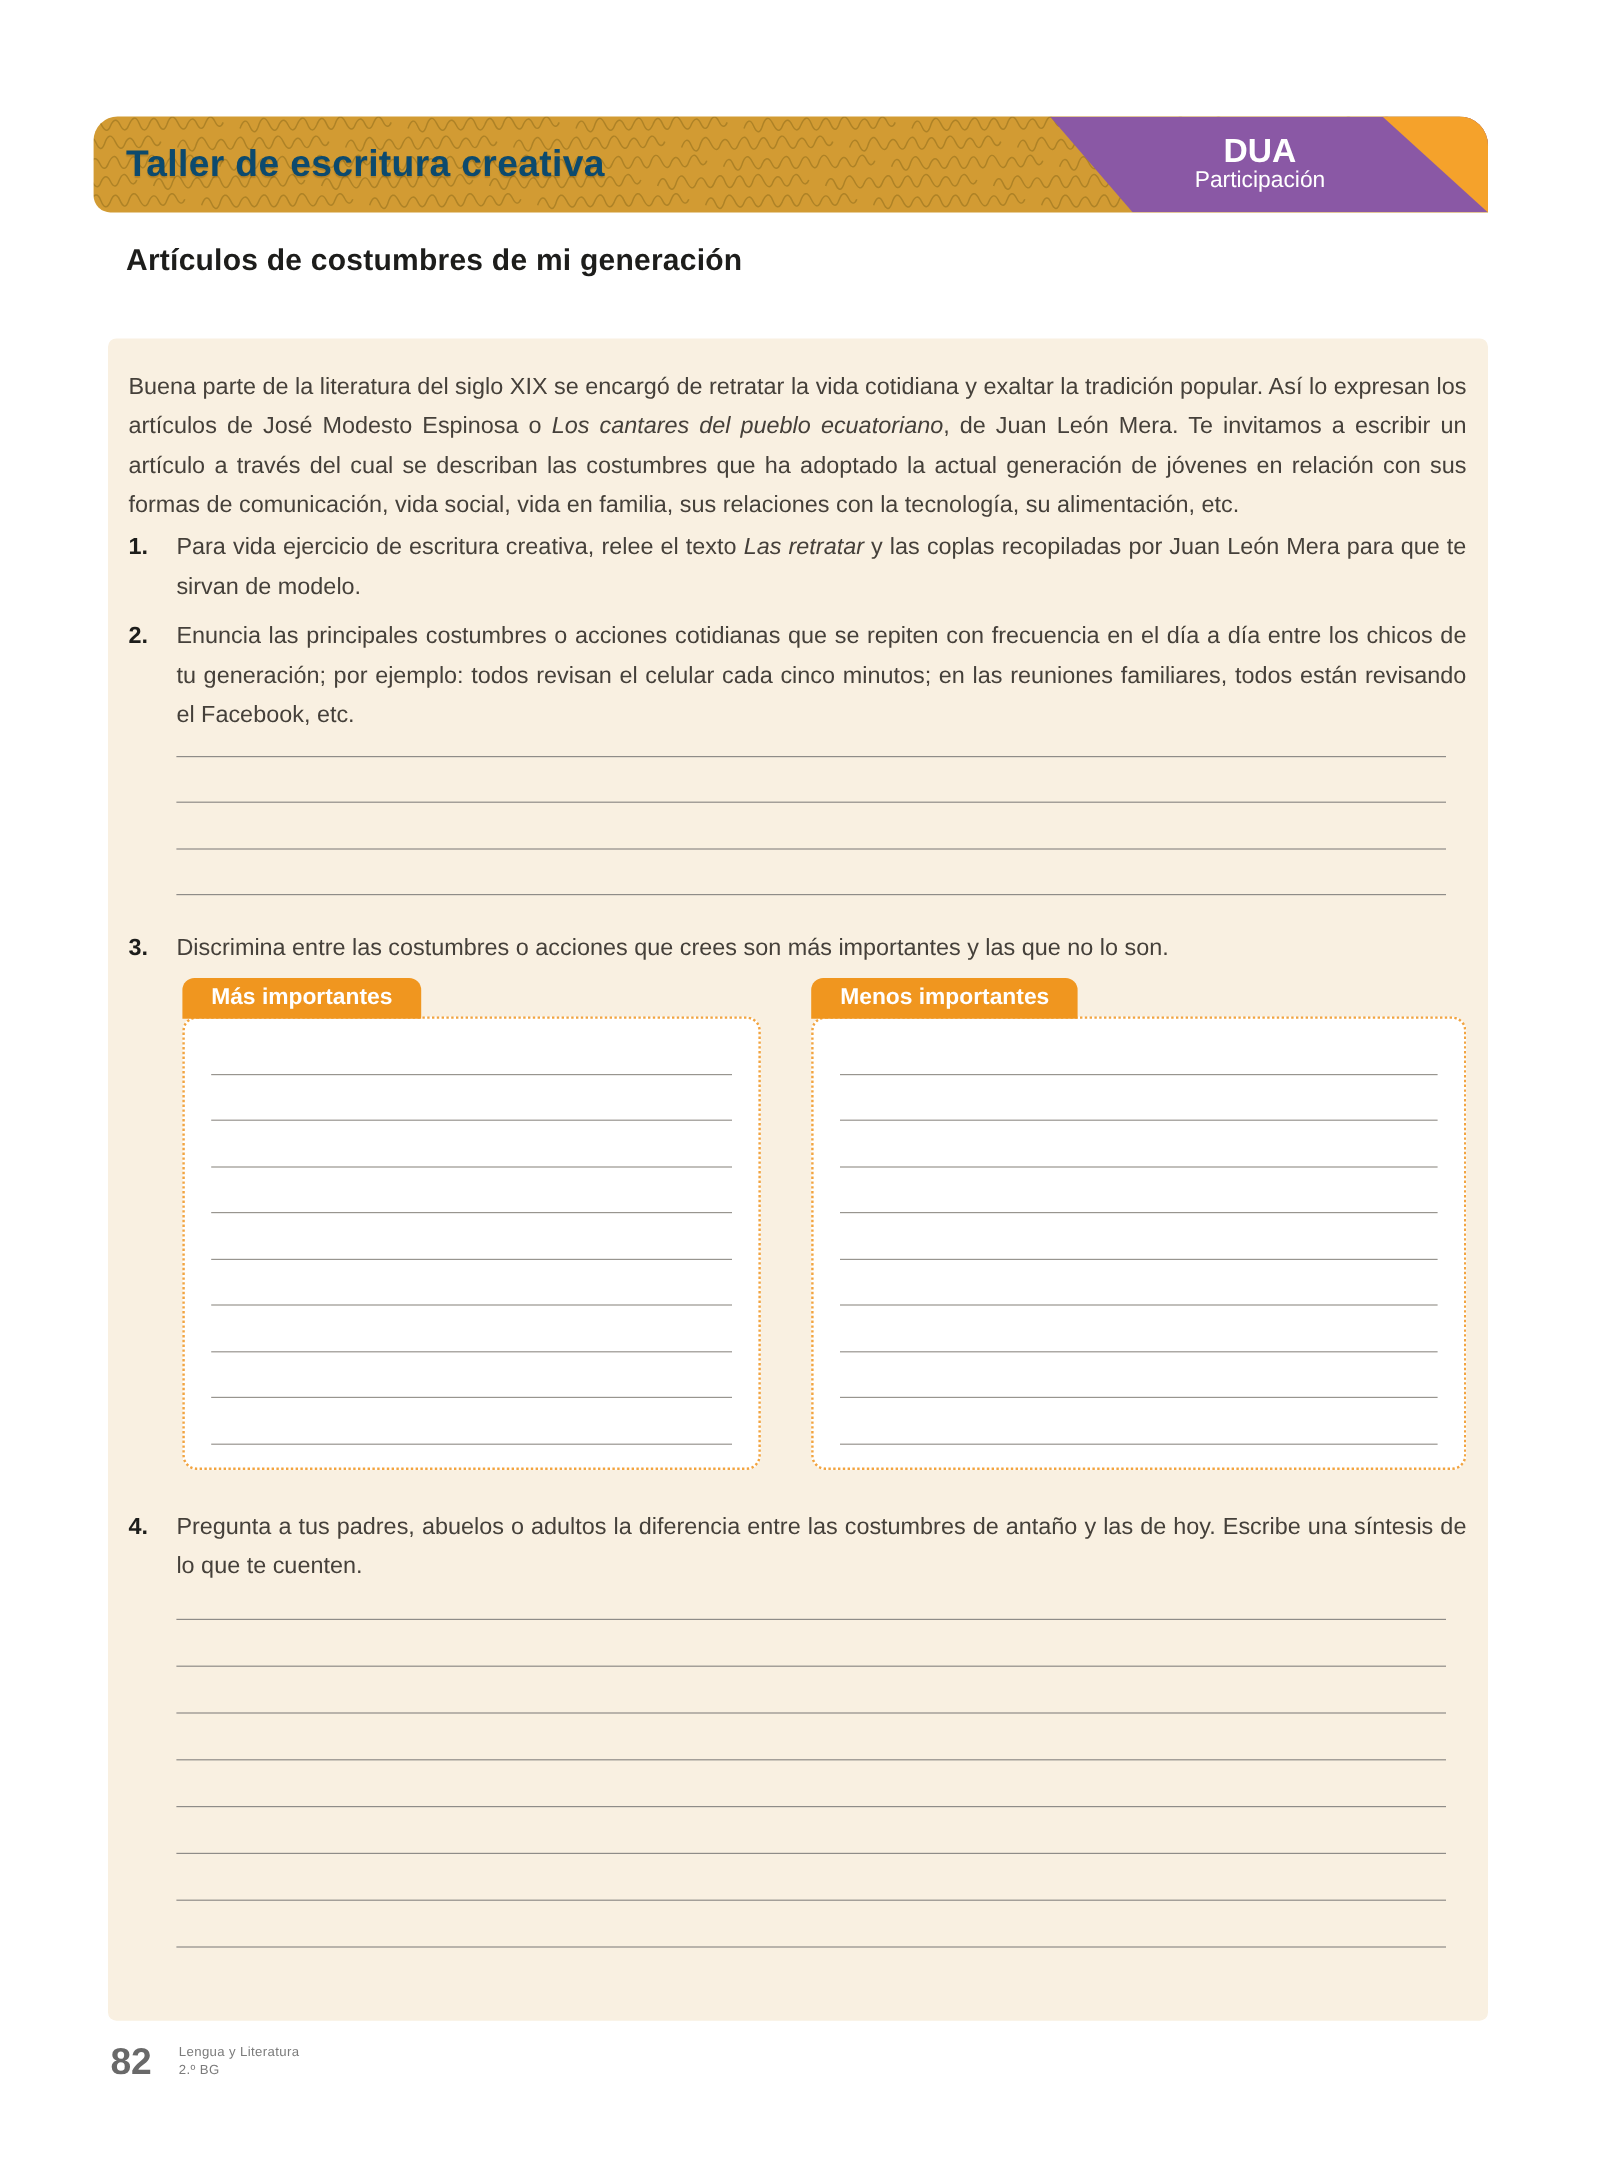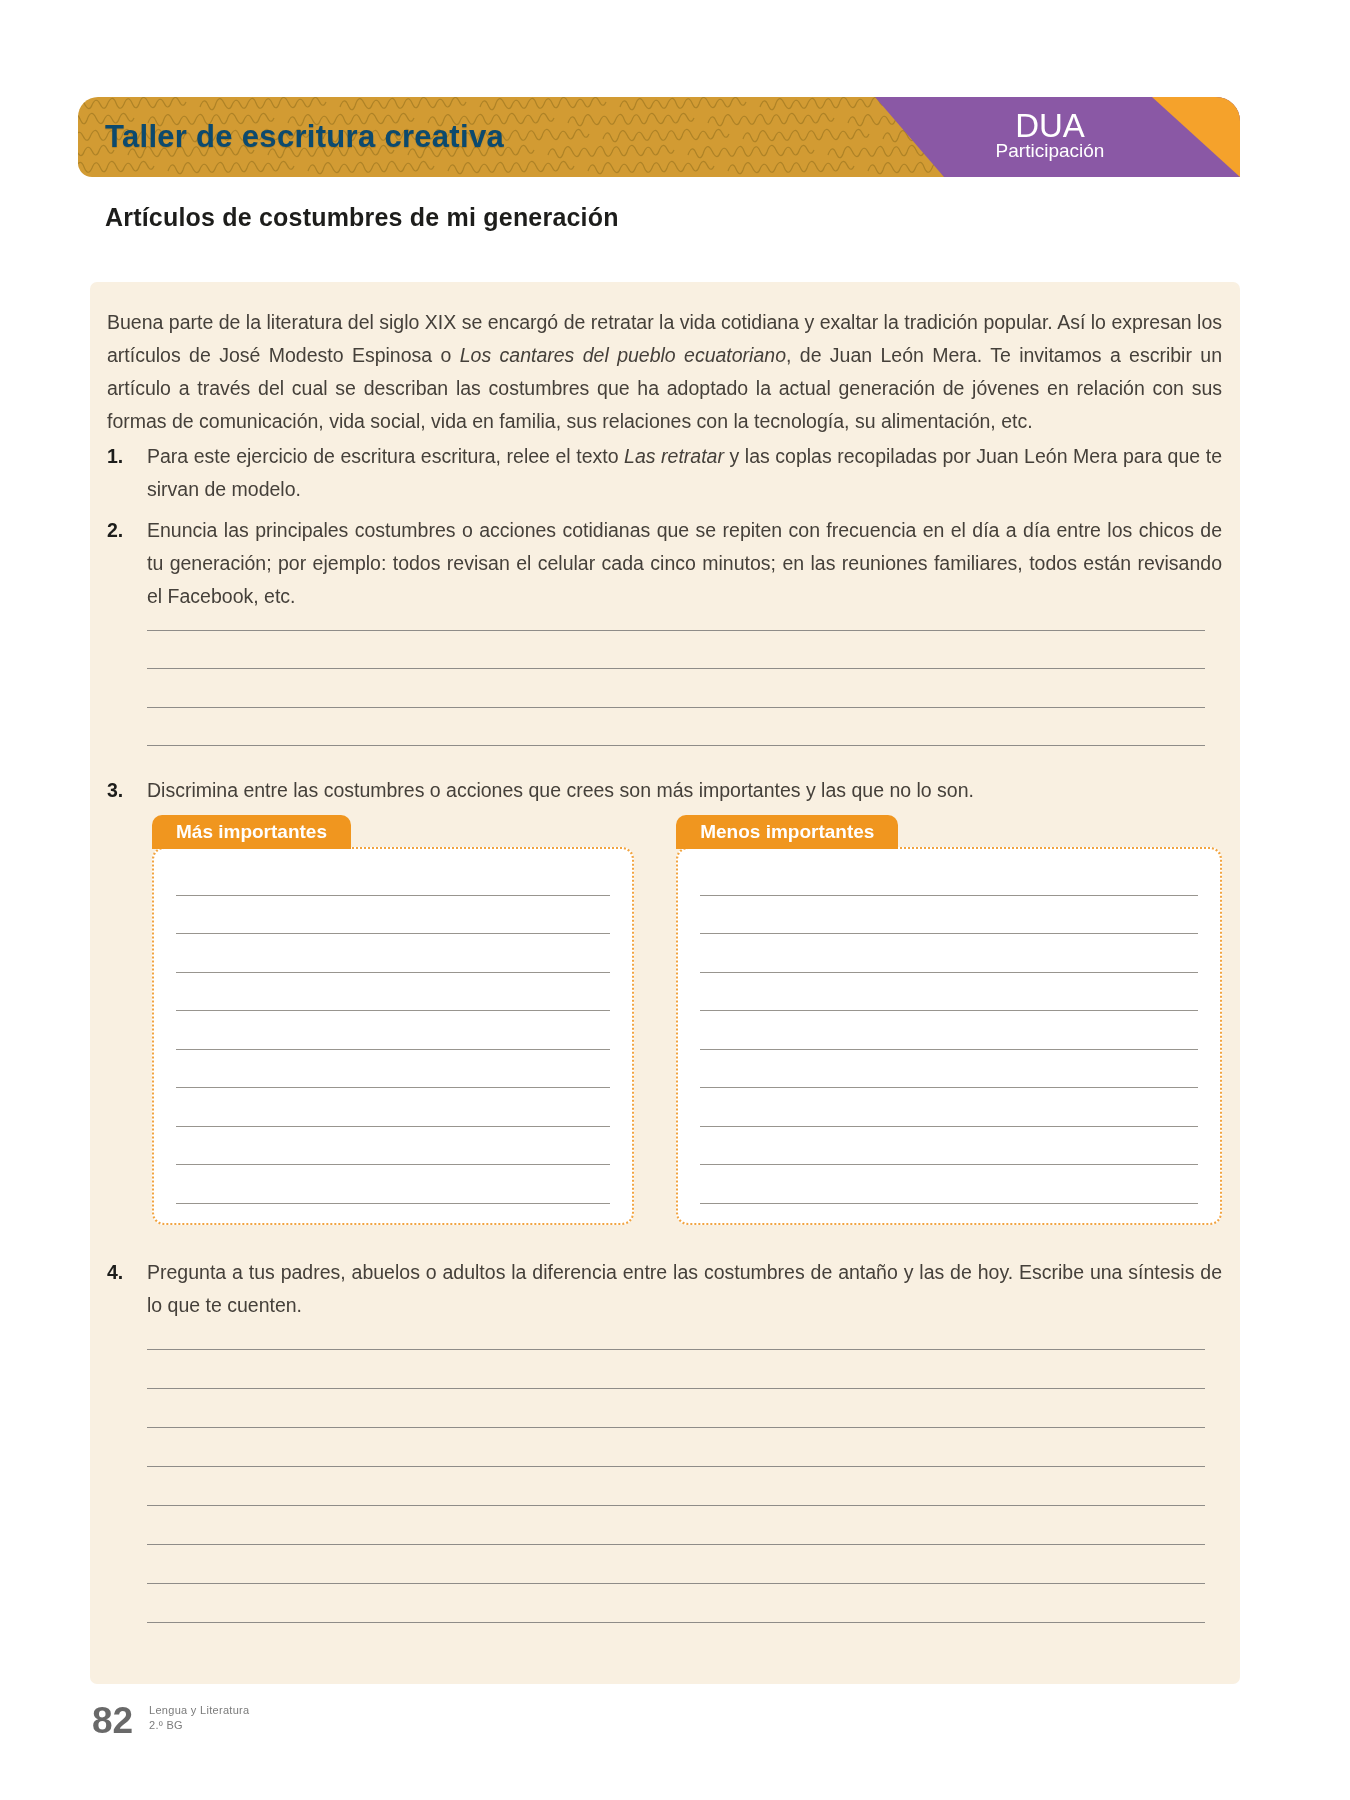--- a/index.html
+++ b/index.html
@@ -28,21 +28,21 @@
   .banner .purple{position:absolute;left:0;top:0;width:100%;height:100%;
     background:var(--banner_purple);
     clip-path:polygon(797px 0, 1162px 0, 1162px 80px, 866px 80px);}
   .banner .corner-tri{position:absolute;right:0;top:0;width:88px;height:80px;
     background:var(--corner_orange);
     clip-path:polygon(0 0, 100% 0, 100% 100%);}
   .banner-title{position:absolute;left:27px;top:50%;transform:translateY(-50%);
     color:#0c4a6e;font-size:31px;font-weight:700;letter-spacing:.3px;
     text-shadow:0 1px 1px rgba(90,60,0,.25);white-space:nowrap;z-index:3;}
   .dua-block{position:absolute;right:85px;top:15px;width:210px;text-align:center;color:#fff;z-index:3;}
-  .dua-main{font-size:33px;font-weight:400;line-height:28px;}
+  .dua-main{font-size:28px;font-weight:700;line-height:28px;}
   .dua-sub{font-size:19px;font-weight:400;line-height:22px;}
 
   
   .page-title{position:absolute;left:105px;top:203px;font-size:25px;font-weight:700;
     color:var(--title_black);letter-spacing:.2px;}
 
   
   .content{position:absolute;left:90px;top:282px;width:1150px;height:1402px;
     background:var(--panel_cream);border-radius:7px;padding:24px 18px 0 17px;}
 
@@ -69,21 +69,21 @@
   .tagbox.left{width:501px;padding-left:16px;}
   .tagbox.right{width:549px;text-align:right;}
   .tab{align-self:flex-start;height:34px;line-height:34px;padding:0 24px;
     background:var(--tab_orange);color:#fff;font-size:19px;font-weight:700;
     border-radius:10px 10px 0 0;position:relative;z-index:2;margin-bottom:-2px;}
   .panel{height:378px;background:#fff;border:2px dotted var(--dotted_orange);
     border-radius:12px;padding:8px 22px 0 22px;}
   .panel .bline{height:38.5px;border-bottom:1.3px solid var(--box_rule_gray);}
 
   
-  .footer-num{position:absolute;left:92px;top:1700px;font-size:37px;font-weight:700;
+  .footer-num{position:absolute;left:92px;top:1700px;font-size:31px;font-weight:700;
     color:var(--footer_gray);}
   .footer-info{position:absolute;left:149px;top:1703px;font-size:11px;line-height:1.32;
     color:var(--footer_text);letter-spacing:.3px;}
 </style>
 </head>
 <body>
 
 <div class="page">
 
   <div class="banner">
@@ -117,21 +117,21 @@
   </div>
 
   <h1 class="page-title">Artículos de costumbres de mi generación</h1>
 
   <div class="content">
 
     <p class="intro"><span>Buena parte de la literatura del siglo XIX se encargó de retratar la vida cotidiana y exaltar la tradición popular. Así lo expresan los artículos de José Modesto Espinosa o </span><span class="it">Los cantares del pueblo ecuatoriano</span><span>, de Juan León Mera. Te invitamos a escribir un artículo a través del cual se describan las costumbres que ha adoptado la actual generación de jóvenes en relación con sus formas de comunicación, vida social, vida en familia, sus relaciones con la tecnología, su alimentación, etc.</span></p>
 
     <div class="task task1">
       <span class="num">1.</span>
-      <span class="ttext"><span>Para este ejercicio de escritura escritura, relee el texto </span><span class="it">Las retratar</span><span> y las coplas recopiladas por Juan León Mera para que te sirvan de modelo.</span></span>
+      <span class="ttext"><span>Para vida ejercicio de escritura creativa, relee el texto </span><span class="it">Las retratar</span><span> y las coplas recopiladas por Juan León Mera para que te sirvan de modelo.</span></span>
     </div>
 
     <div class="task task2">
       <span class="num">2.</span>
       <span class="ttext">Enuncia las principales costumbres o acciones cotidianas que se repiten con frecuencia en el día a día entre los chicos de tu generación; por ejemplo: todos revisan el celular cada cinco minutos; en las reuniones familiares, todos están revisando el Facebook, etc.</span>
     </div>
 
     <div class="lines-a">
       <div class="wline"></div>
       <div class="wline"></div>

